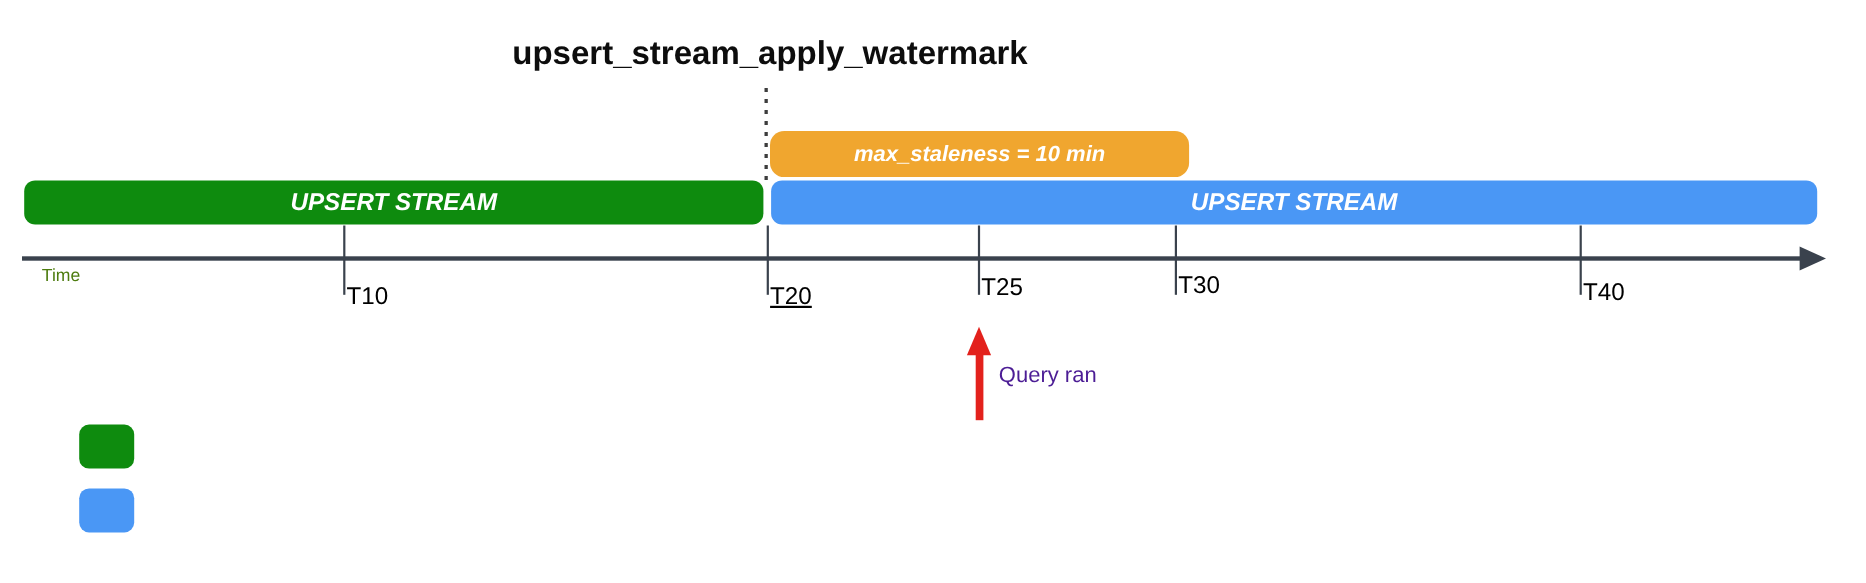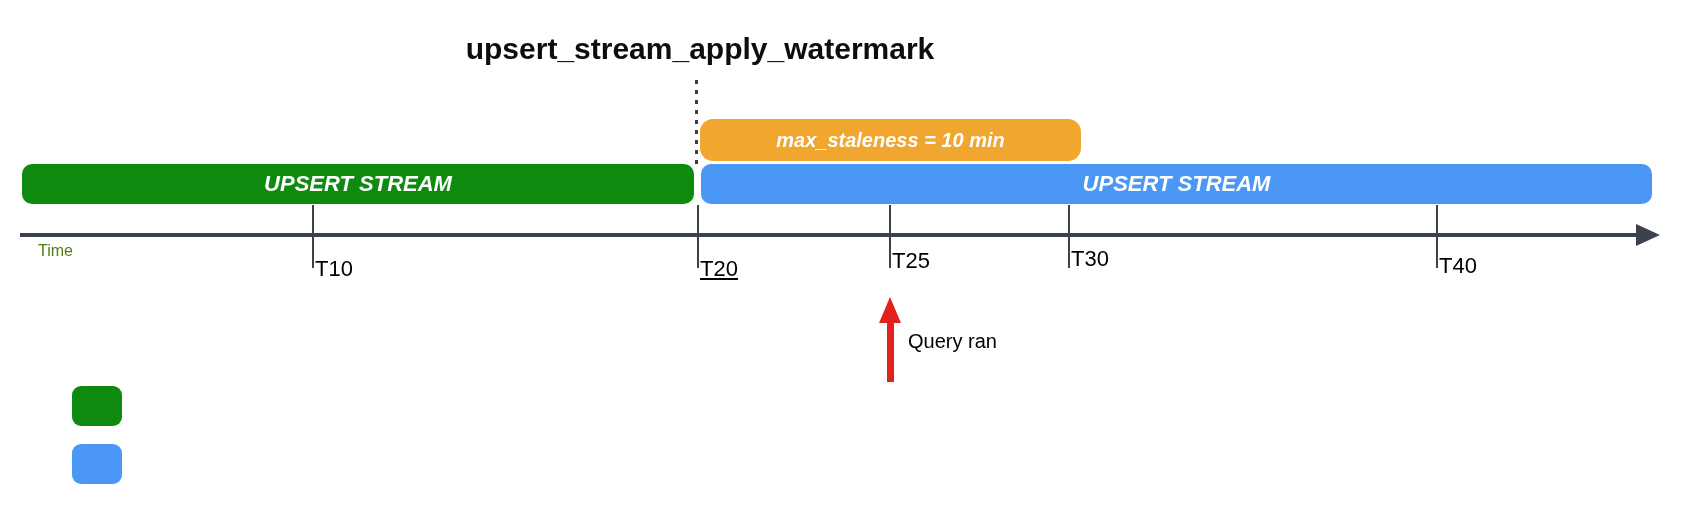--- a/index.html
+++ b/index.html
@@ -121,21 +121,21 @@
     height: 0;
     border-left: 11px solid transparent;
     border-right: 11px solid transparent;
     border-bottom: 26px solid #e3211c;
   }
   .query-label {
     position: absolute;
     left: 908px;
     top: 330px;
     font-size: 20px;
-    color: #000000;
+    color: #4c1d95;
   }
   .legend-swatch {
     position: absolute;
     left: 72px;
     width: 50px;
     height: 40px;
     border-radius: 9px;
   }
   .legend-text {
     position: absolute;

